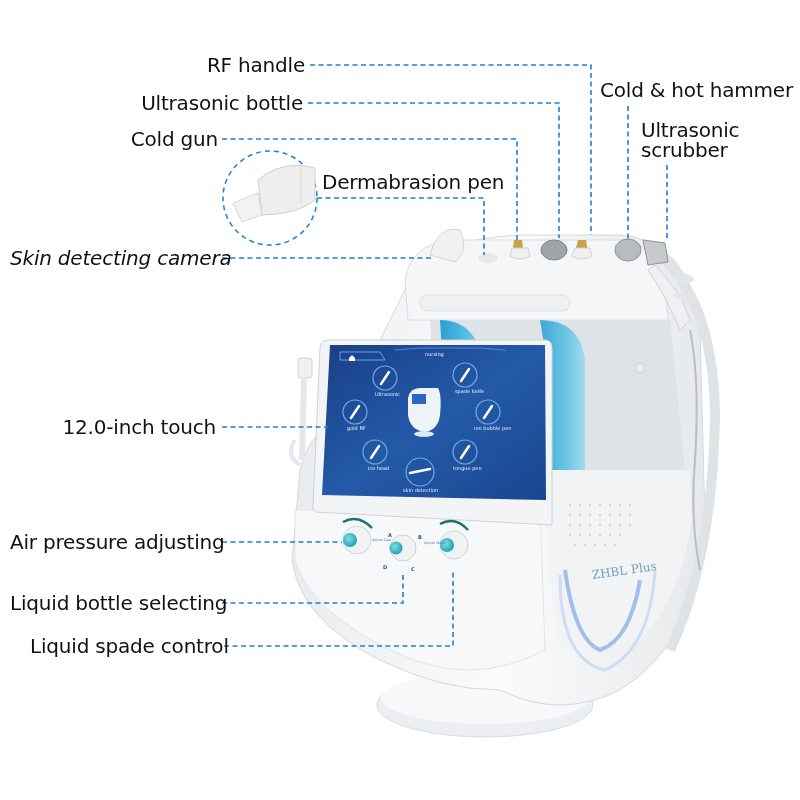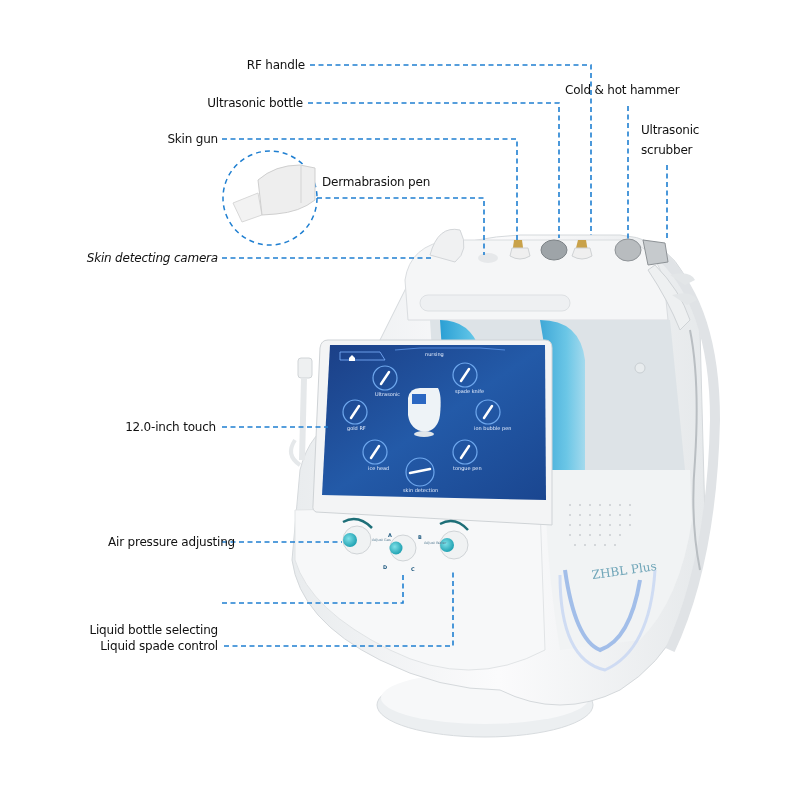--- a/index.html
+++ b/index.html
@@ -1,18 +1,18 @@
 <!DOCTYPE html>
 <html><head>
 <meta charset="utf-8">
 <style>
   html, body { margin:0; padding:0; background:#ffffff; }
   body { width:800px; height:800px; position:relative; overflow:hidden;
          font-family:"DejaVu Sans", sans-serif; color:#111; }
-  .label { position:absolute; font-size:12px; white-space:nowrap; line-height:18px; letter-spacing:-0.2px; }
+  .label { position:absolute; font-size:20px; white-space:nowrap; line-height:18px; letter-spacing:-0.2px; }
   .label.right { text-align:right; }
   svg.layer { position:absolute; left:0; top:0; }
   .ui-label { font-family:"DejaVu Sans", sans-serif; font-size:5px; fill:#e8f0ff; }
 </style>
 </head>
 <body>
 
 <svg class="layer" width="800" height="800" viewBox="0 0 800 800">
   <defs>
     <linearGradient id="bodyGrad" x1="0" y1="0" x2="1" y2="0">
@@ -210,23 +210,23 @@
     <polyline points="222,542 342,542"></polyline>
 
     <polyline points="222,603 403,603 403,572"></polyline>
 
     <polyline points="224,646 453,646 453,572"></polyline>
   </g>
 </svg>
 
 <div class="label right" style="left:150px; top:56px; width:155px;">RF handle</div>
 <div class="label right" style="left:120px; top:94px; width:183px;">Ultrasonic bottle</div>
-<div class="label right" style="left:100px; top:130px; width:118px;">Skin gun</div>
+<div class="label right" style="left:100px; top:130px; width:118px;">Cold gun</div>
 <div class="label" style="left:322px; top:173px;">Dermabrasion pen</div>
 <div class="label right" style="left:10px; top:249px; width:208px;font-style:italic;">Skin detecting camera</div>
 <div class="label right" style="left:40px; top:418px; width:176px;">12.0-inch touch</div>
-<div class="label right" style="left:27px; top:533px; width:208px;">Air pressure adjusting</div>
-<div class="label right" style="left:10px; top:621px; width:208px;">Liquid bottle selecting</div>
+<div class="label right" style="left:10px; top:533px; width:208px;">Air pressure adjusting</div>
+<div class="label right" style="left:10px; top:594px; width:208px;">Liquid bottle selecting</div>
 <div class="label right" style="left:30px; top:637px; width:188px;">Liquid spade control</div>
 
-<div class="label" style="left:565px; top:81px;">Cold &amp; hot hammer</div>
+<div class="label" style="left:600px; top:81px;">Cold &amp; hot hammer</div>
 <div class="label" style="left:641px; top:121px;">Ultrasonic</div>
 <div class="label" style="left:641px; top:141px;">scrubber</div>
 
 </body></html>

